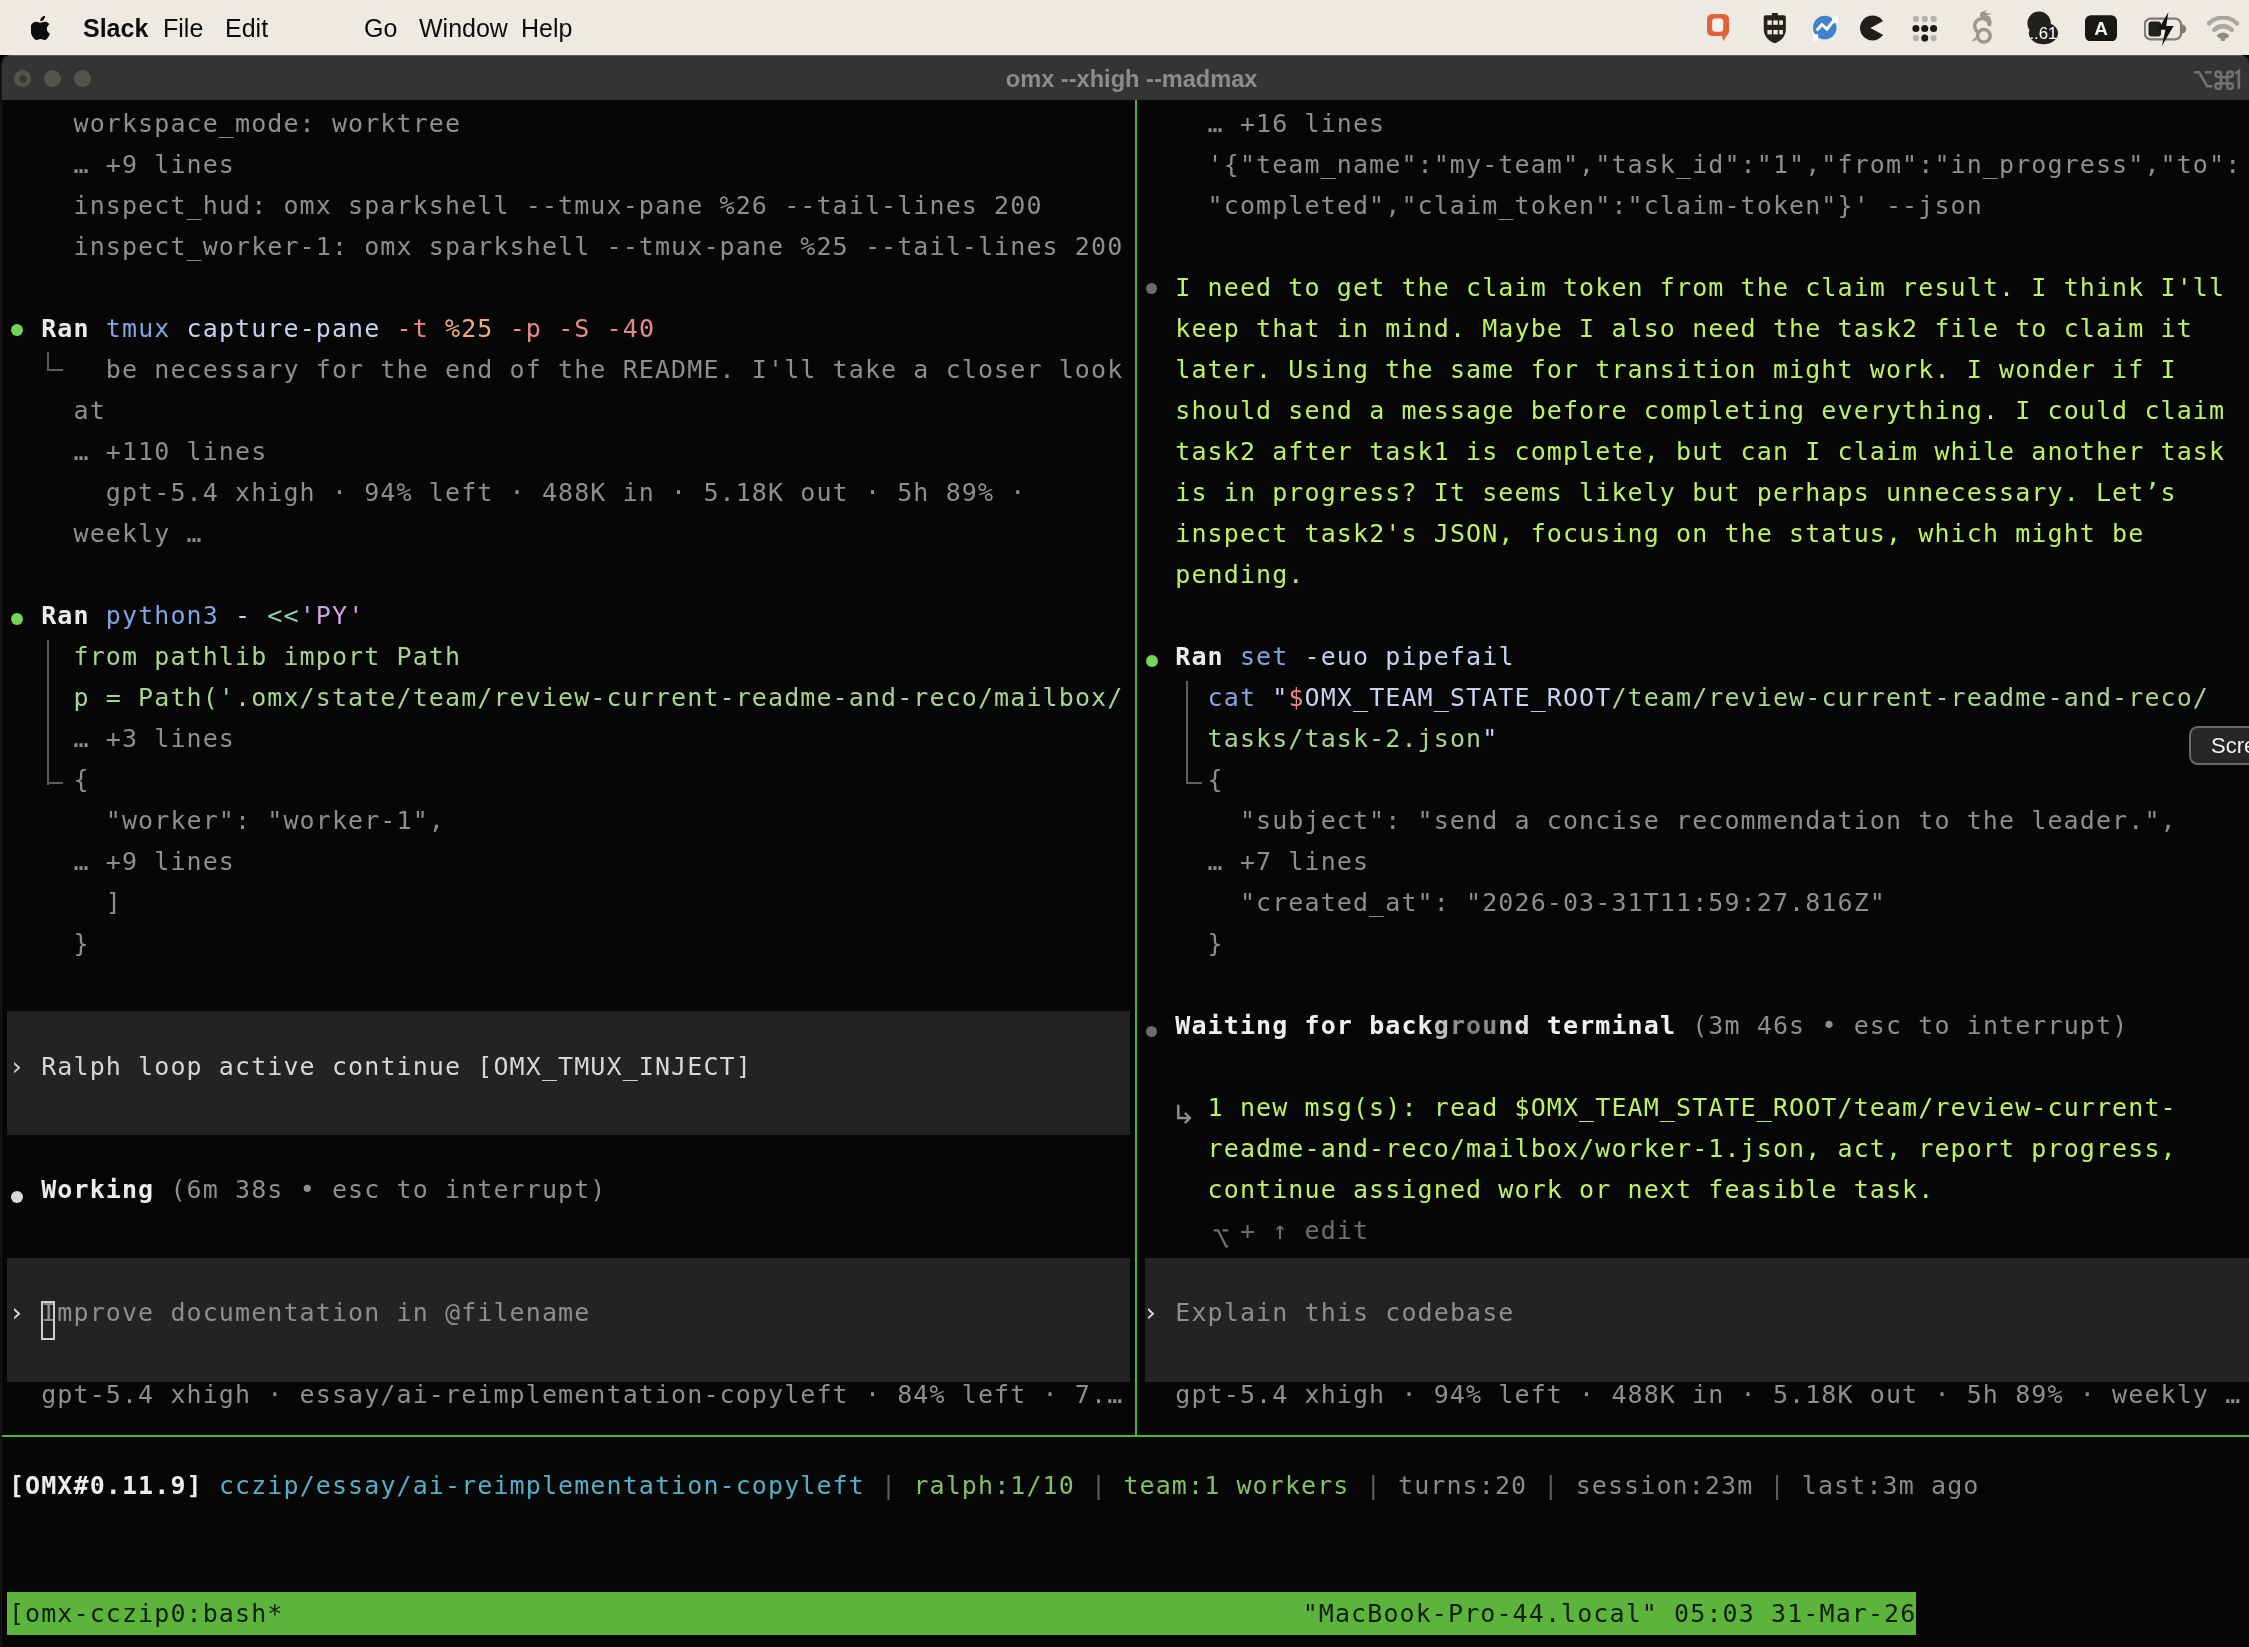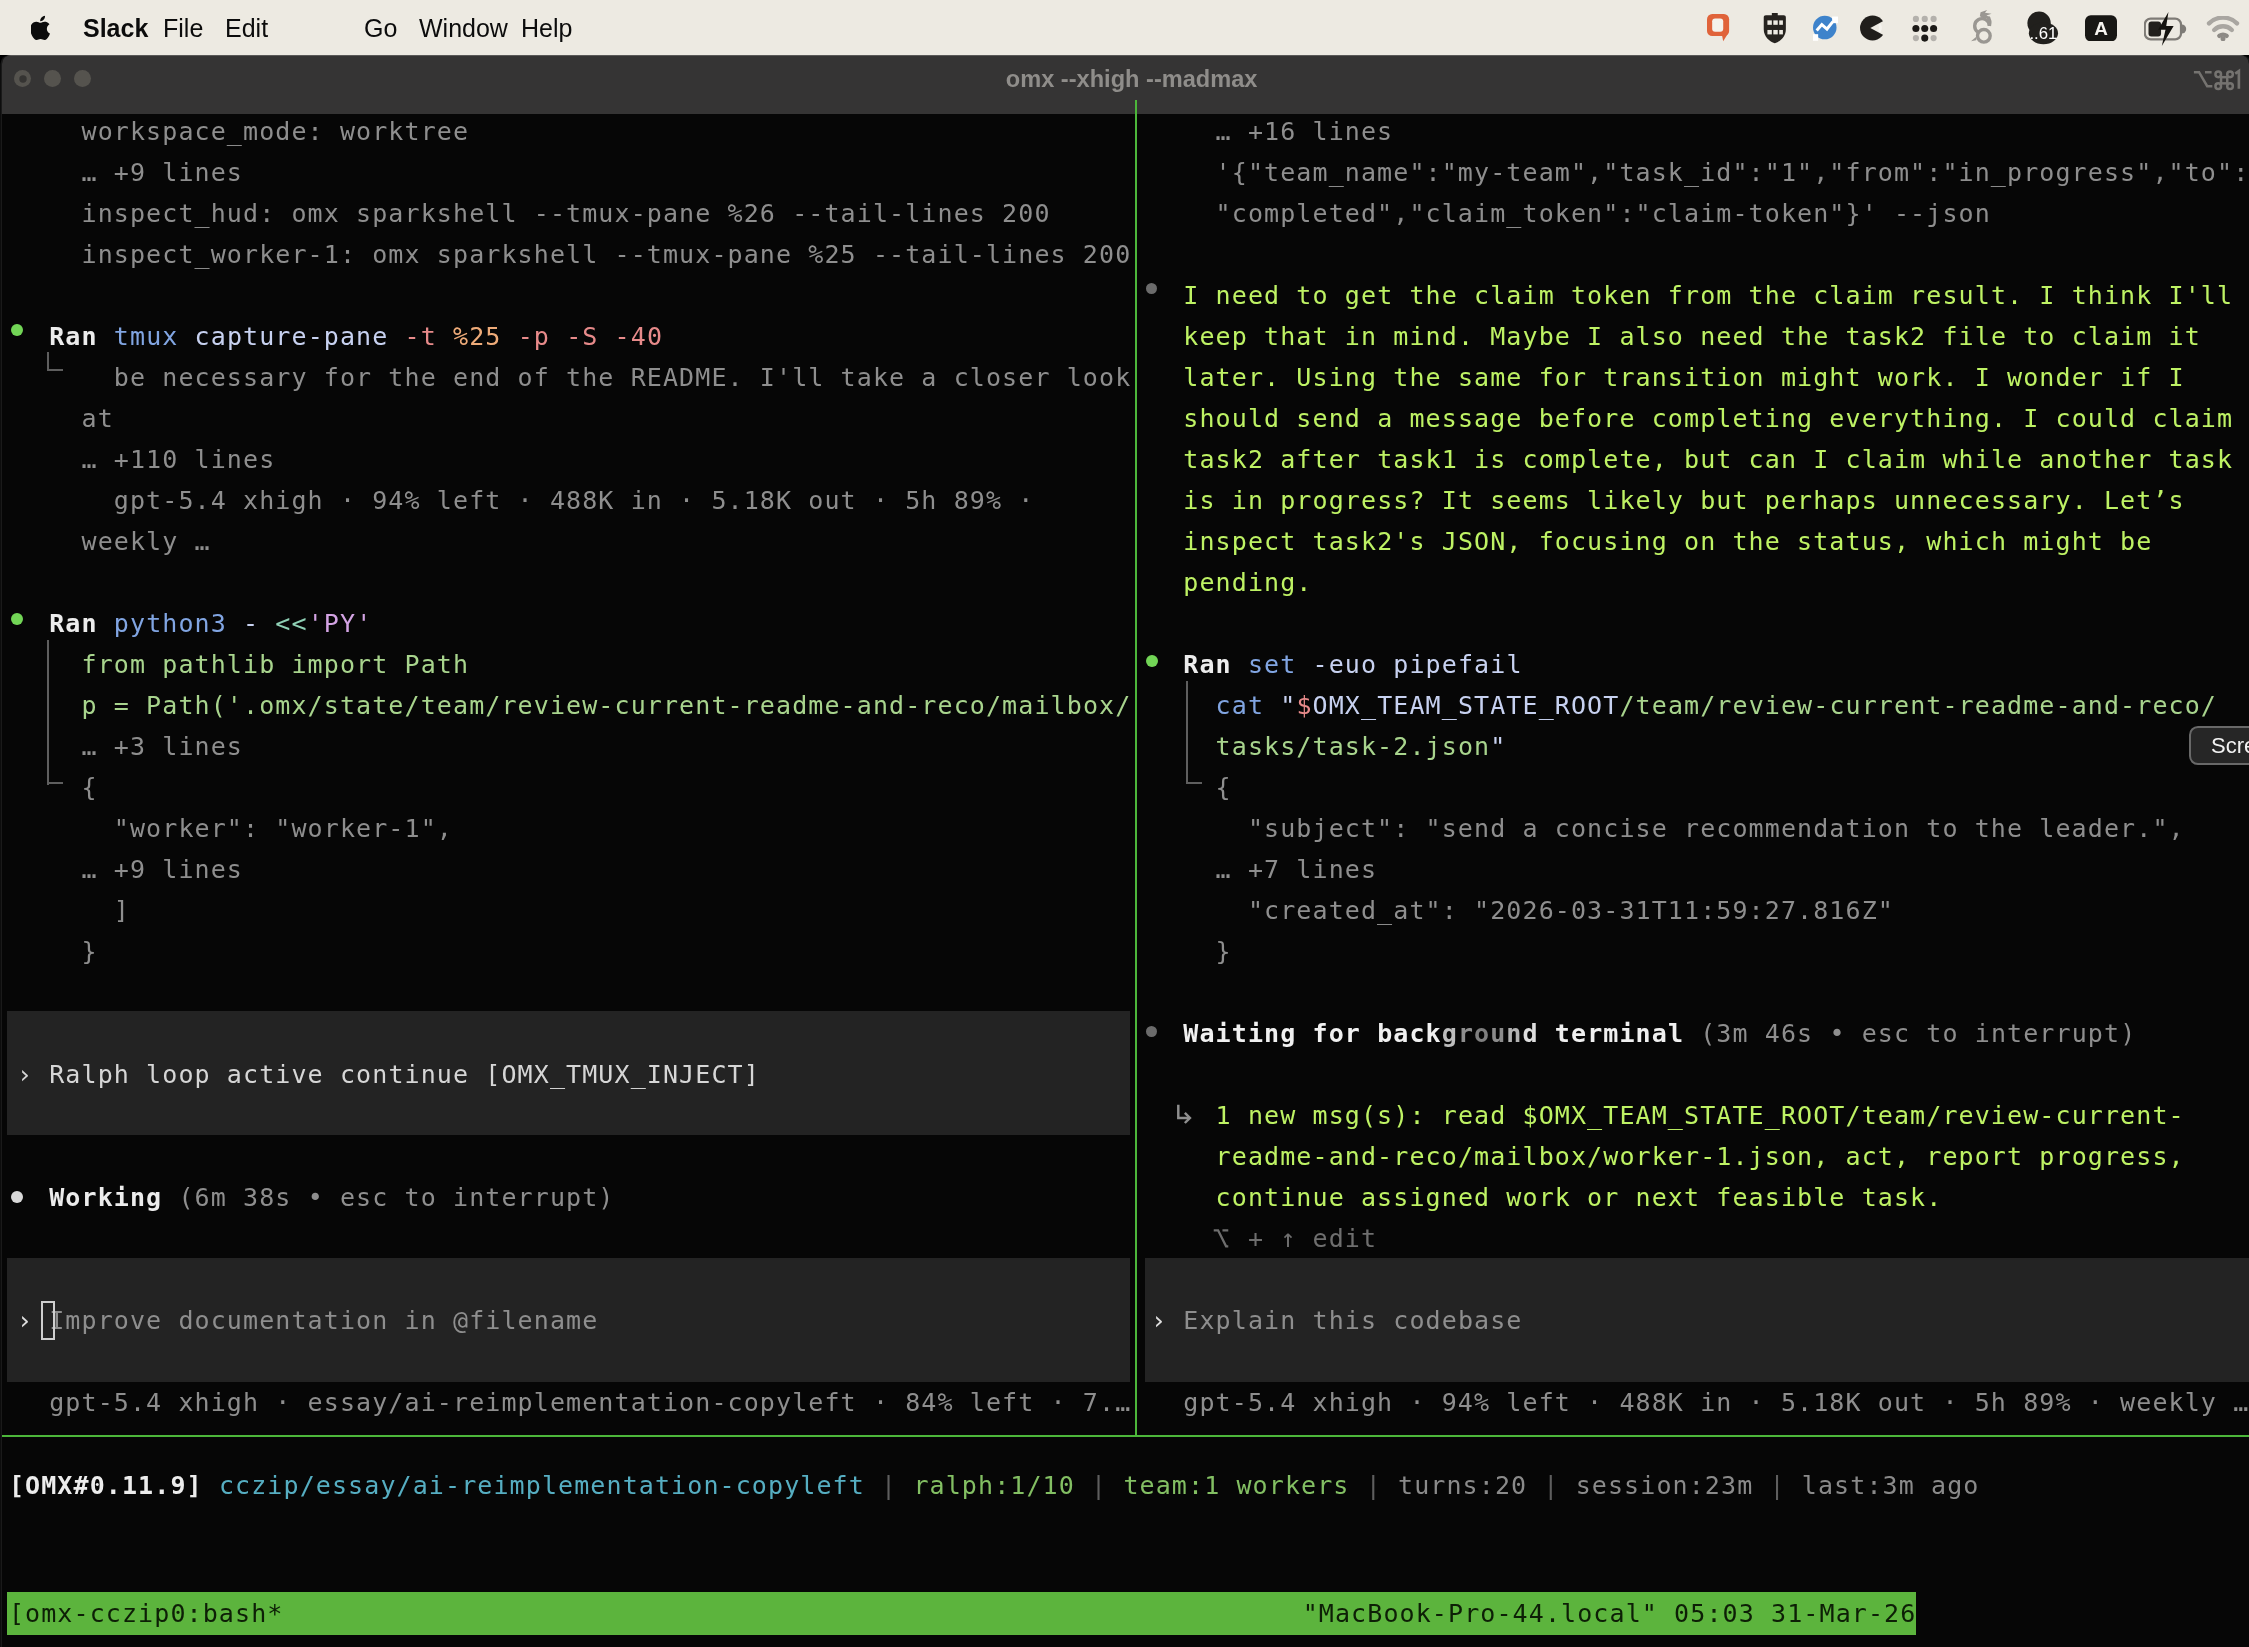--- a/index.html
+++ b/index.html
@@ -7,27 +7,27 @@
        font-family:"Liberation Mono",monospace;}
   .abs{position:absolute;}
   
   #menubar{position:absolute;left:0;top:0;width:2250px;height:55px;background:#edeae2;}
   .mitem{position:absolute;top:0;height:55px;line-height:56px;
          font-family:"Liberation Sans",sans-serif;font-size:25px;color:#0c0c0c;white-space:pre;}
   
   #win{position:absolute;left:1.5px;top:55px;width:2247px;height:1592px;
        background:#060606;border-radius:8.9px 8.9px 0 0;overflow:hidden;
        box-shadow:-1.5px 0 0 #1a1a1a, 1.5px 0 0 #1a1a1a;}
-  #titlebar{position:absolute;left:0;top:0;width:2247px;height:59px;background:#353434;
+  #titlebar{position:absolute;left:0;top:0;width:2247px;height:45px;background:#353434;
             border-top:0.7px solid #5a5958;box-sizing:border-box;}
   .tl{position:absolute;top:14px;width:17px;height:17px;border-radius:50%;background:#55534e;}
   #wtitle{position:absolute;left:0;top:0;width:2247px;height:45px;line-height:47px;text-align:center;
           font-family:"Liberation Sans",sans-serif;font-size:23.6px;font-weight:700;color:#8f8d8a;text-indent:13.3px;}
   
-  pre.pane{position:absolute;margin:8px;top:103px;font-size:25px;line-height:41px;
+  pre.pane{position:absolute;margin:0;top:103px;font-size:25px;line-height:41px;
            letter-spacing:1.1px;color:#8e8e8e;white-space:pre;}
   pre.pane b{font-weight:bold;color:#ececec;text-align:center;}
   .dim{color:#6e6e6e;}
   .blu{color:#81a5e2;}
   .lav{color:#c7d1f0;}
   .red{color:#e78a8a;}
   .pch{color:#eeab79;}
   .grn{color:#a8d48d;}
   .tea{color:#8fd0b5;}
   .mau{color:#d3a3e3;}

